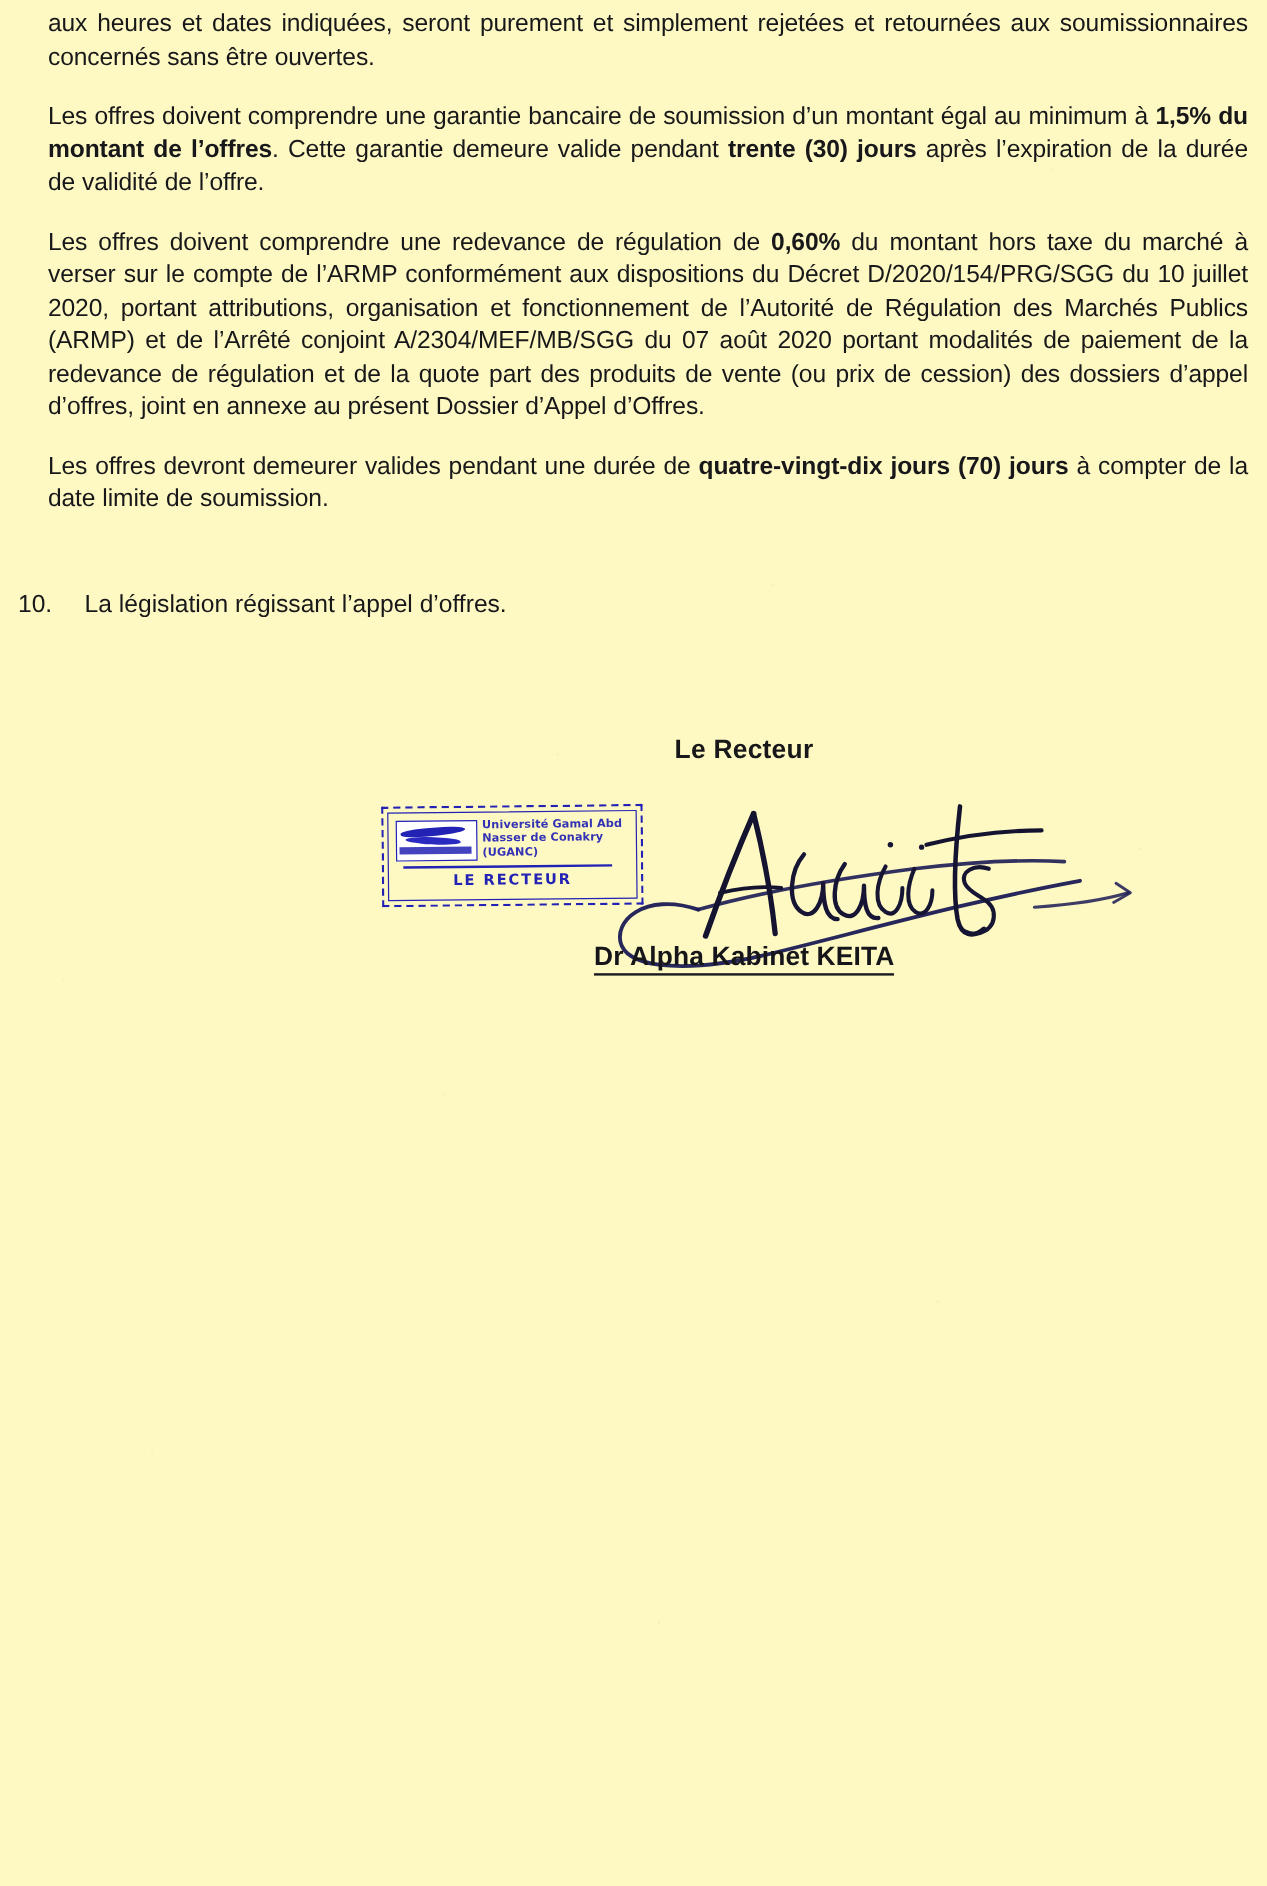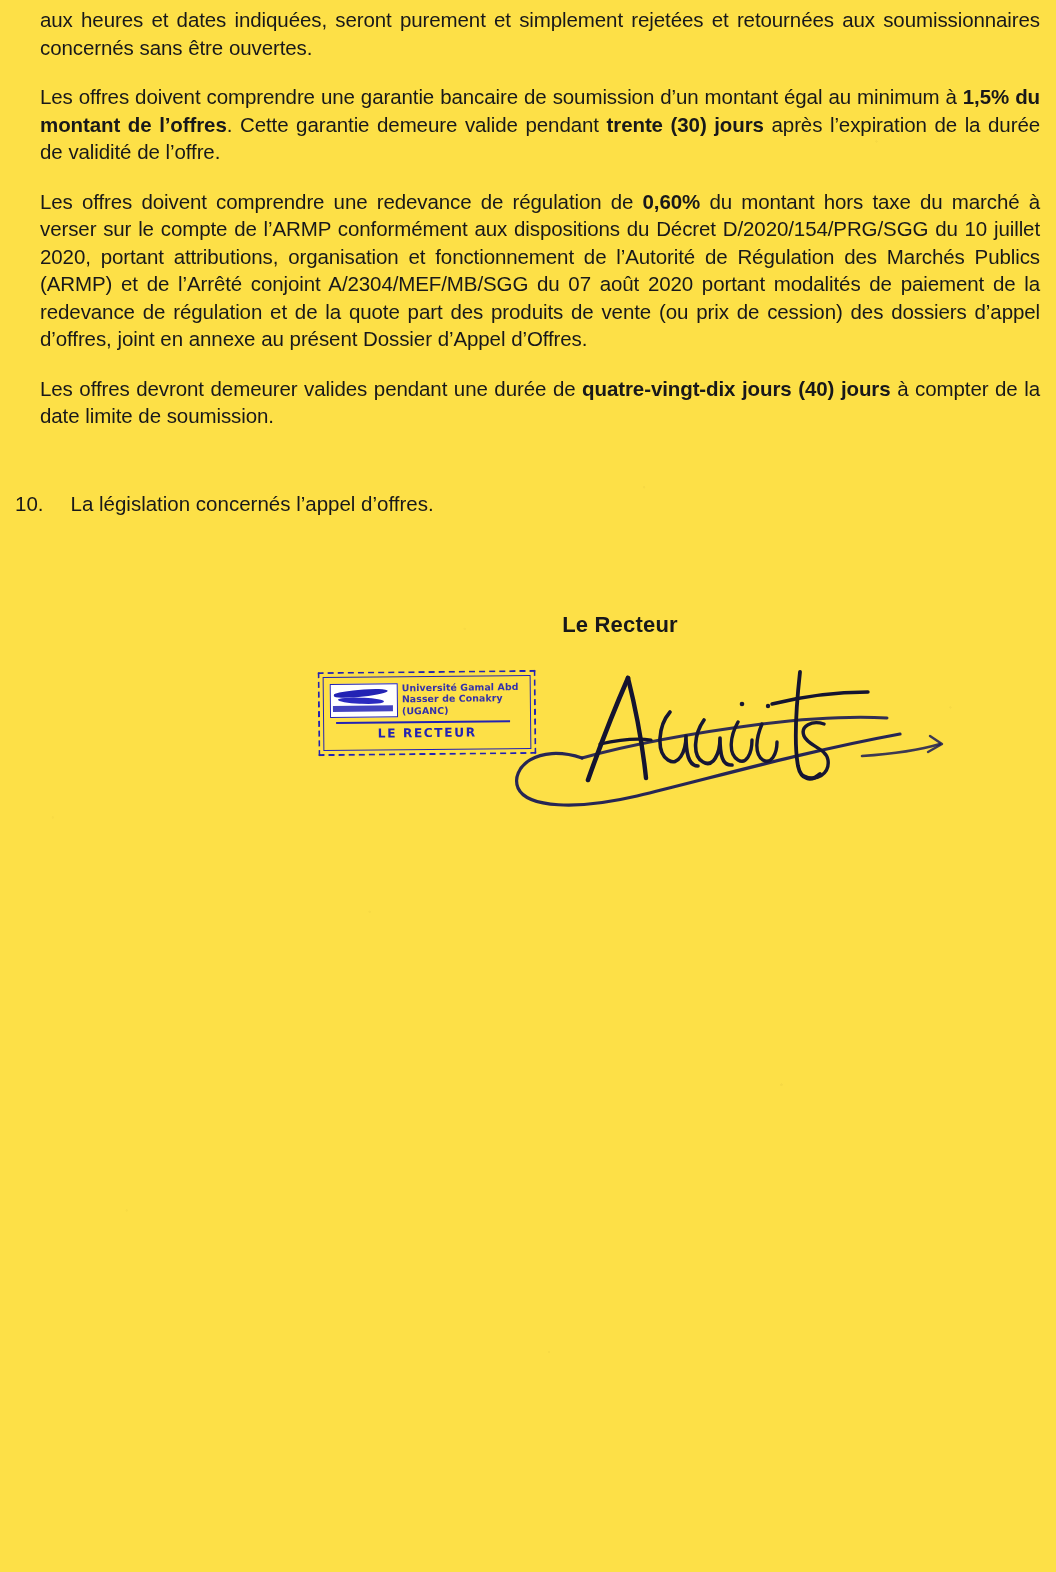--- a/index.html
+++ b/index.html
@@ -4,21 +4,21 @@
 <style>
   html, body {
     margin: 0;
     padding: 0;
     background: #ffffff;
   }
   .page {
     position: relative;
     width: 1056px;
     height: 1572px;
-    background: #fde047;
+    background: #fef9c3;
     overflow: hidden;
     font-family: "Liberation Sans", sans-serif;
     color: #18181a;
   }
 
   
   .scan-noise {
     position: absolute;
     inset: 0;
     pointer-events: none;
@@ -198,26 +198,26 @@
 
   <div class="body-text" style="top:6px;">
 
     <p class="para" id="p-rejet">aux heures et dates indiquées, seront purement et simplement rejetées et retournées aux soumissionnaires concernés sans être ouvertes.</p>
 
 
     <p class="para" id="p-garantie" style="">Les offres doivent comprendre une garantie bancaire de soumission d’un montant égal au minimum à <b>1,5% du montant de l’offres</b>. Cette garantie demeure valide pendant <b>trente (30) jours</b> après l’expiration de la durée de validité de l’offre.</p>
 
     <p class="para" id="p-redevance" style="margin-top:12px;">Les offres doivent comprendre une redevance de régulation de <b>0,60%</b> du montant hors taxe du marché à verser sur le compte de l’ARMP conformément aux dispositions du Décret D/2020/154/PRG/SGG du 10 juillet 2020, portant attributions, organisation et fonctionnement de l’Autorité de Régulation des Marchés Publics (ARMP) et de l’Arrêté conjoint A/2304/MEF/MB/SGG du 07 août 2020 portant modalités de paiement de la redevance de régulation et de la quote part des produits de vente (ou prix de cession) des dossiers d’appel d’offres, joint en annexe au présent Dossier d’Appel d’Offres.</p>
 
-    <p class="para" id="p-validite" style="margin-top:12px;">Les offres devront demeurer valides pendant une durée de <b>quatre-vingt-dix jours (40) jours</b> à compter de la date limite de soumission.</p>
+    <p class="para" id="p-validite" style="margin-top:12px;">Les offres devront demeurer valides pendant une durée de <b>quatre-vingt-dix jours (70) jours</b> à compter de la date limite de soumission.</p>
   </div>
 
   <div class="numbered-item">
     <span class="num">10.</span>
-    <span class="itxt">La législation concernés l’appel d’offres.</span>
+    <span class="itxt">La législation régissant l’appel d’offres.</span>
   </div>
 
   <div class="sig-block">
     <div class="sig-title">Le Recteur</div>
   </div>
 
   <div class="stamp">
     <div class="stamp-outer"></div>
     <div class="stamp-inner"></div>
     <div class="stamp-emblem">
@@ -254,14 +254,15 @@
       <path d="M368 24 C 364 60, 362 96, 366 118 C 369 132, 379 134, 388 126" stroke-width="3.8" stroke="#141430"></path>
       <path d="M340 56 C 372 48, 404 44, 436 44" stroke-width="3.4" stroke="#141430"></path>
 
       <path d="M392 76 C 380 72, 368 78, 372 88 C 376 98, 394 100, 396 112 C 398 126, 384 134, 372 128" stroke-width="3.4" stroke="#161634"></path>
 
       <path d="M430 108 C 460 106, 488 102, 508 96" stroke-width="2.6" opacity=".85"></path>
       <path d="M498 88 L 510 96 L 496 104" stroke-width="2.4" opacity=".85"></path>
     </g>
   </svg>
 
+  <div class="sig-name">Dr Alpha Kabinet KEITA</div>
 
 </div>
 
 </body></html>

